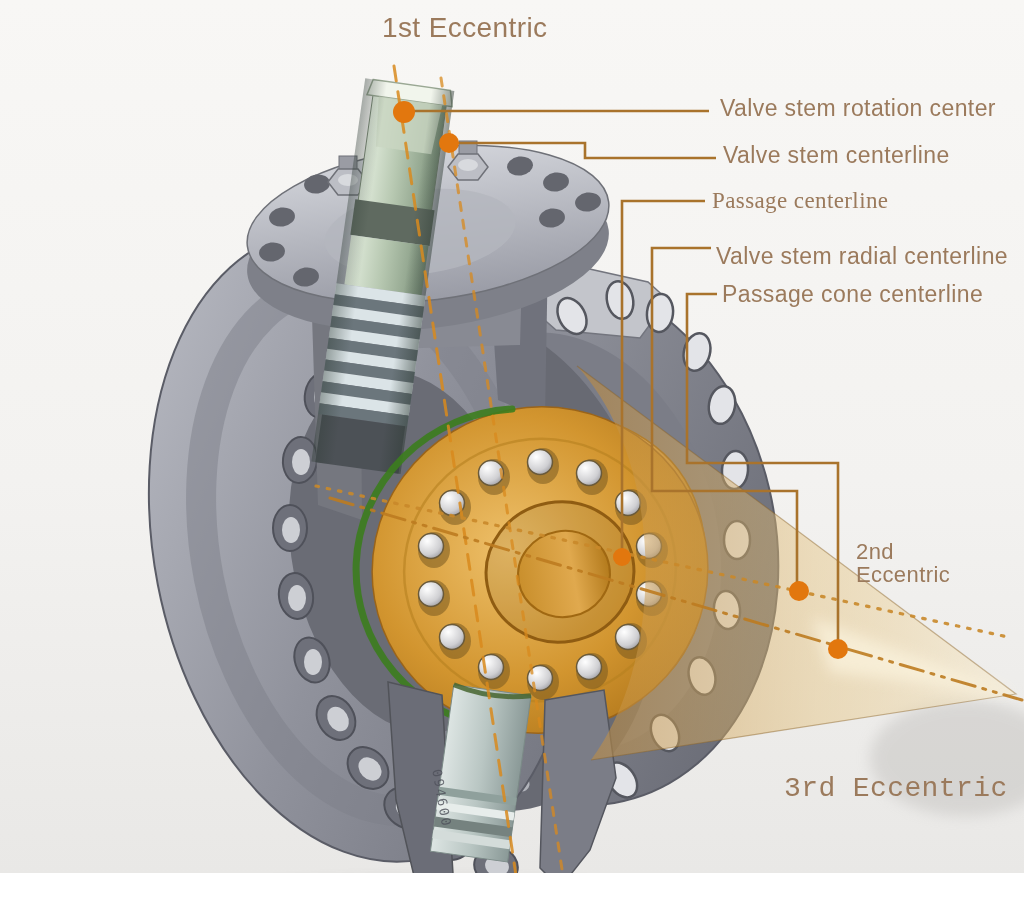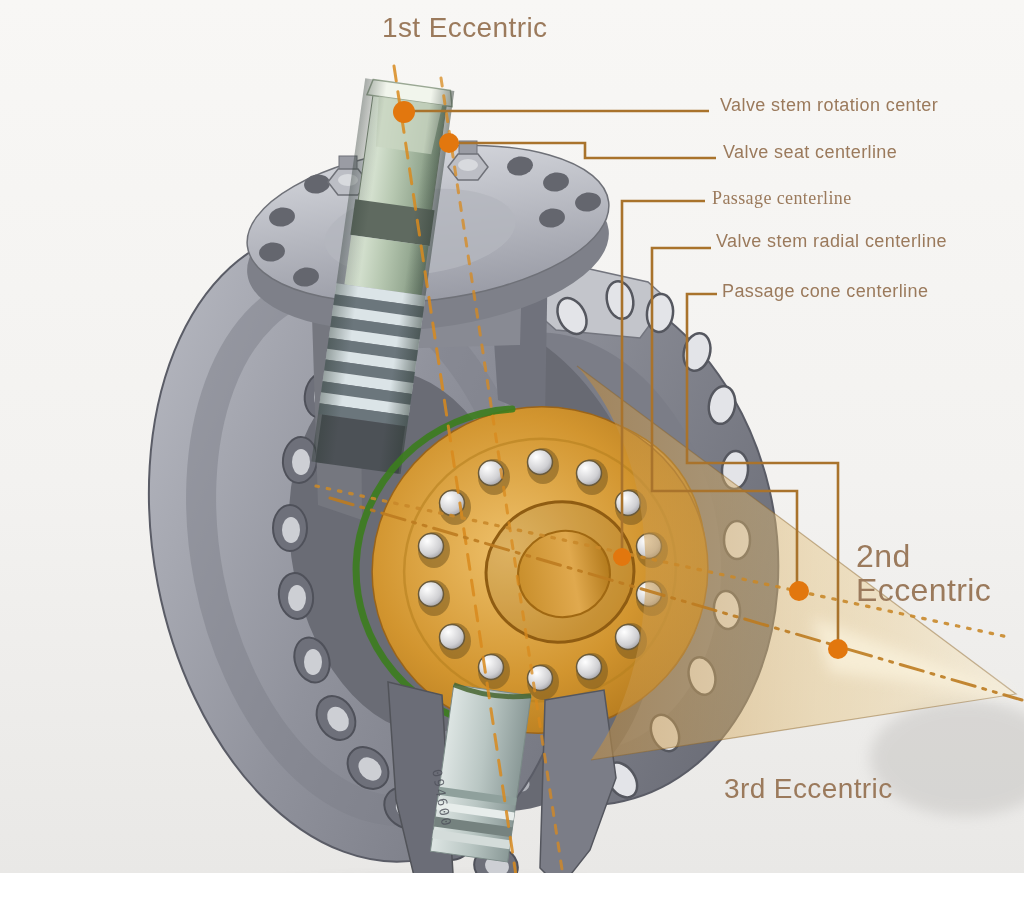--- a/index.html
+++ b/index.html
@@ -6,23 +6,23 @@
   .stage{
     position:relative;width:1024px;height:873px;overflow:hidden;
     background:linear-gradient(180deg,#f8f7f5 0%,#f3f2f0 55%,#e9e8e6 100%);
     font-family:"Liberation Sans","DejaVu Sans",sans-serif;
   }
   .stage svg{position:absolute;left:0;top:0;}
   .lbl{
     position:absolute;color:#9b7a5c;line-height:1.06;white-space:nowrap;
     letter-spacing:.4px;font-weight:400;
   }
-  .lbl-small{font-size:18px;}
+  .lbl-small{font-size:23px;}
   .lbl-big{font-size:28px;}
-  .lbl-2nd{font-size:32px;}
+  .lbl-2nd{font-size:22px;}
   .marking{
     position:absolute;left:444px;top:768px;color:#4e505a;font-size:13px;
     letter-spacing:2px;transform:rotate(80deg);transform-origin:left top;
     opacity:.8;font-family:"DejaVu Sans Mono",monospace;
   }
 </style>
 </head>
 <body>
 
 <div class="stage">
@@ -289,27 +289,27 @@
     <circle cx="449" cy="143" r="10"></circle>
     <circle cx="622" cy="557" r="9"></circle>
     <circle cx="799" cy="591" r="10"></circle>
     <circle cx="838" cy="649" r="10"></circle>
   </g>
 </svg>
 
 <div class="lbl lbl-big" style="left:382px;top:13px;">1st Eccentric</div>
 
 <div class="lbl lbl-small" style="left:720px;top:96px;">Valve stem rotation center</div>
-<div class="lbl lbl-small" style="left:723px;top:143px;">Valve seat centerline</div>
+<div class="lbl lbl-small" style="left:723px;top:143px;">Valve stem centerline</div>
 <div class="lbl lbl-small" style="left:712px;top:189px;font-family:Liberation Serif, serif;">Passage centerline</div>
-<div class="lbl lbl-small" style="left:716px;top:232px;">Valve stem radial centerline</div>
+<div class="lbl lbl-small" style="left:716px;top:244px;">Valve stem radial centerline</div>
 <div class="lbl lbl-small" style="left:722px;top:282px;">Passage cone centerline</div>
 
 <div class="lbl lbl-2nd" style="left:856px;top:540px;">
   <div>2nd</div>
   <div>Eccentric</div>
 </div>
 
-<div class="lbl lbl-big" style="left:724px;top:774px;">3rd Eccentric</div>
+<div class="lbl lbl-big" style="left:784px;top:774px;font-family:Liberation Mono, monospace;">3rd Eccentric</div>
 
 <span class="marking">094600</span>
 
 </div>
 
 </body></html>

